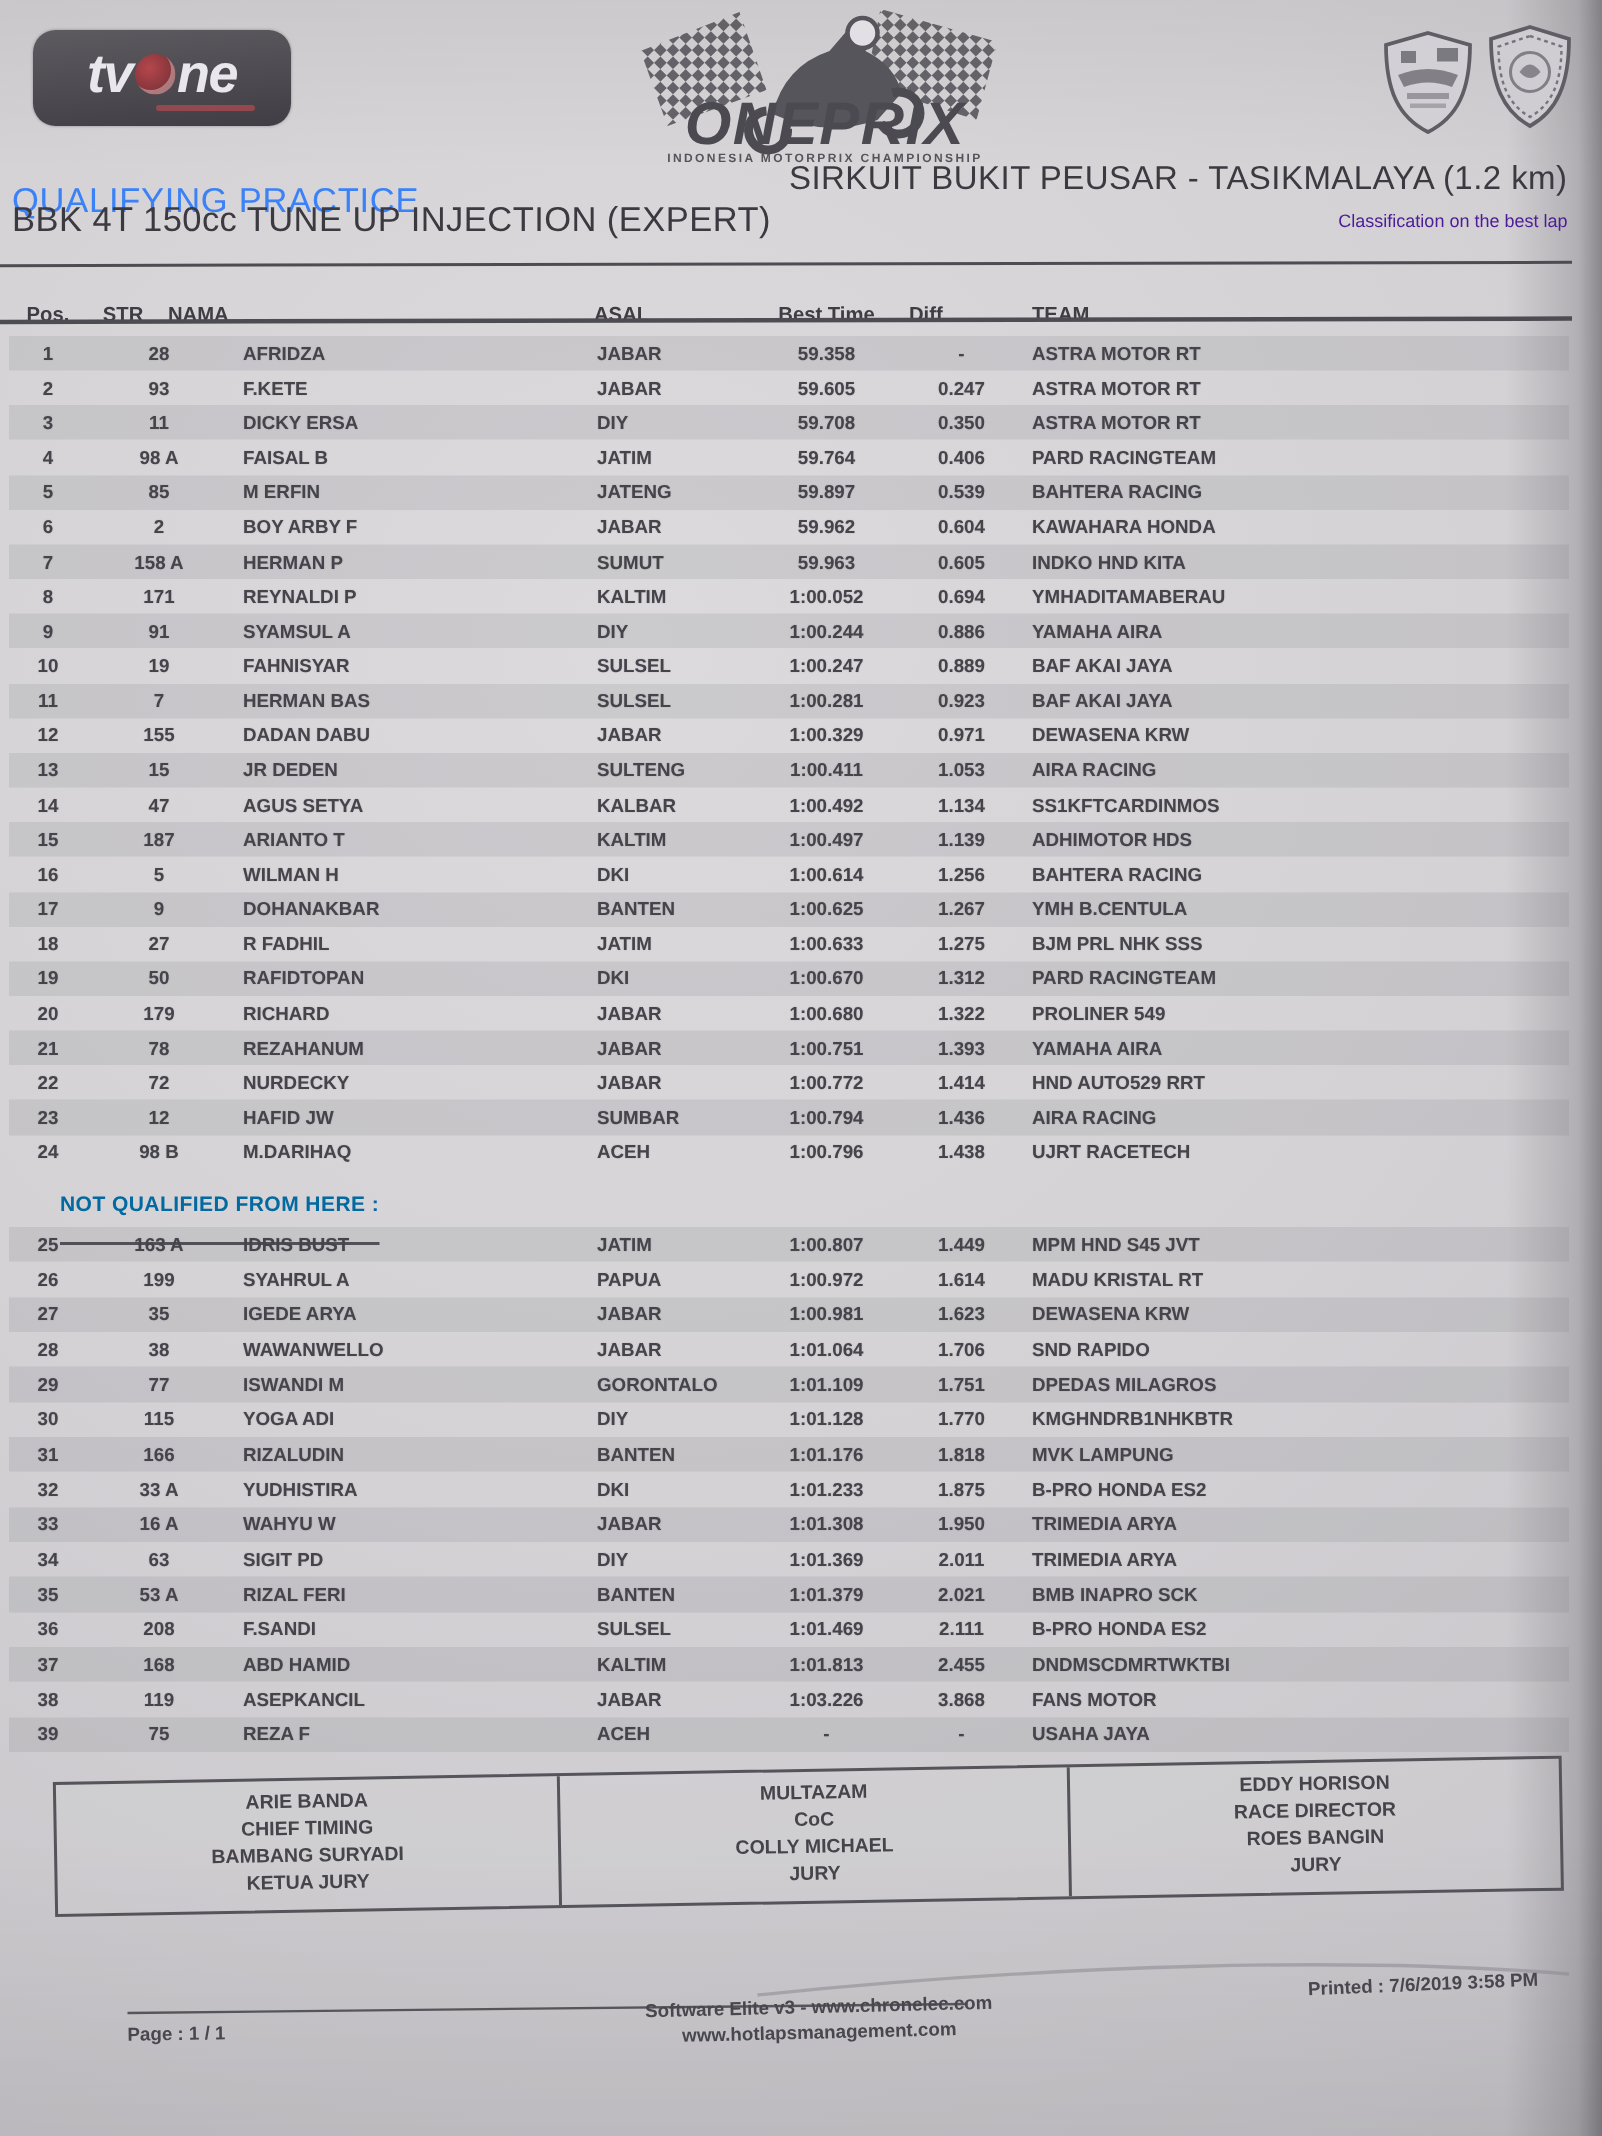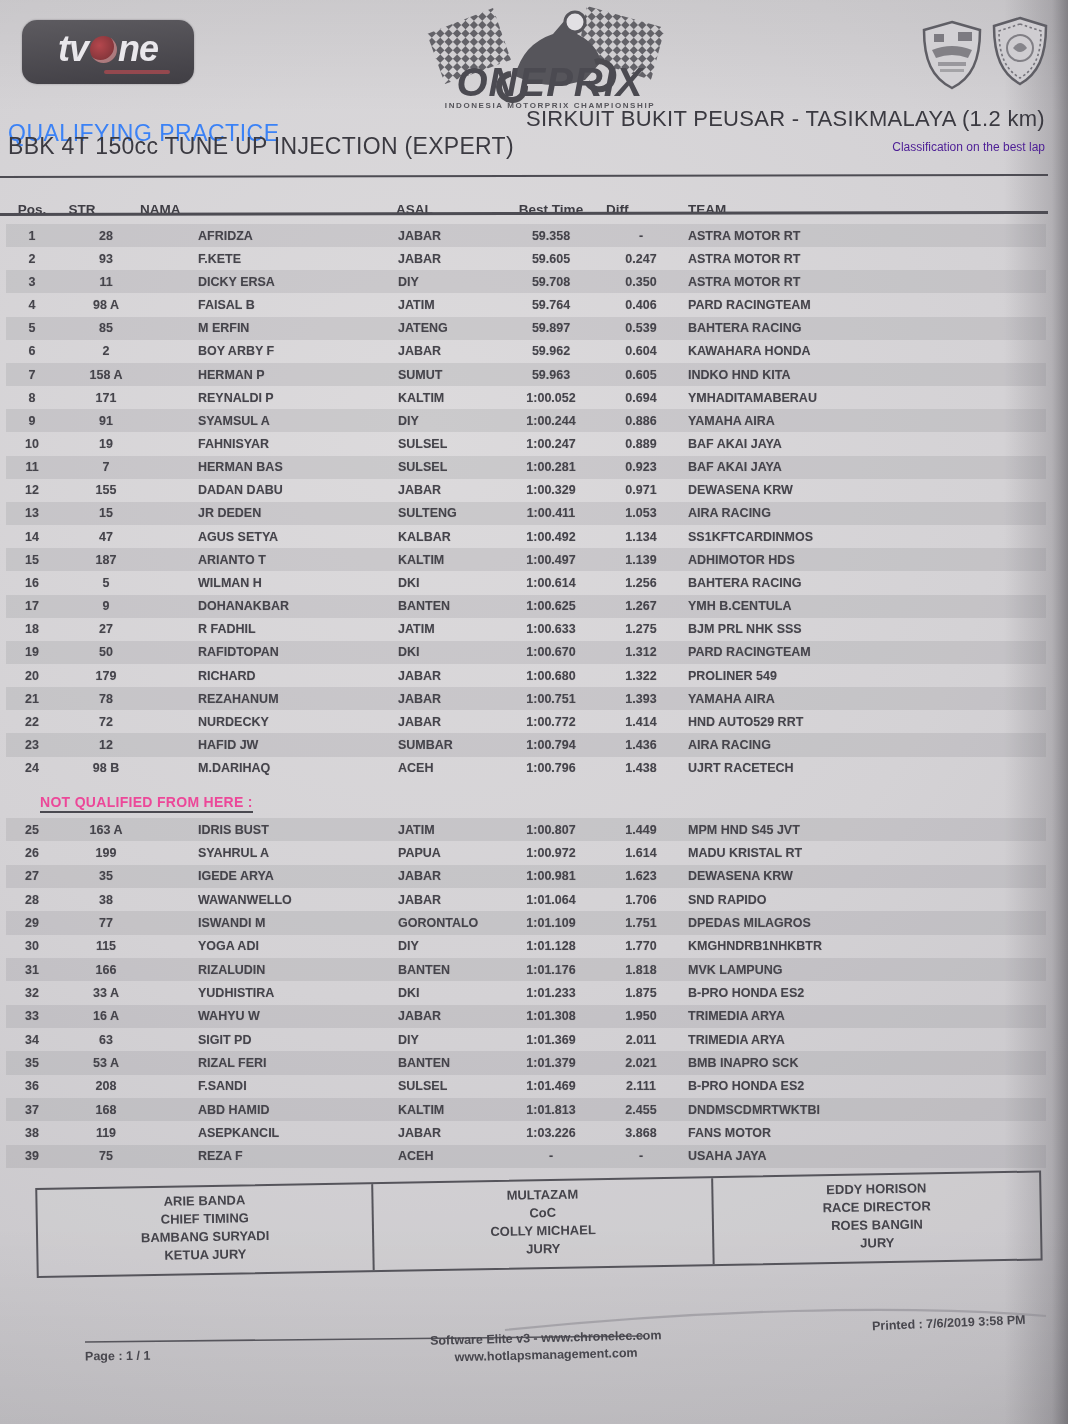--- a/index.html
+++ b/index.html
@@ -37,41 +37,41 @@
   .rule{left:0;width:1048px;background:#4d4c53;}
   .rule1{top:175px;height:2px;transform:rotate(-.12deg);}
   .rule2{top:212px;height:3px;transform:rotate(-.12deg);}
 
   
   .header-row{left:6px;top:202px;width:1040px;display:grid;
     grid-template-columns:52px 48px 290px 100px 110px 70px 1fr;
     font-size:13.5px;font-weight:bold;color:#3e3d44;}
   .header-row .h-pos{text-align:center;}
   .header-row .h-str{text-align:center;}
-  .header-row .h-nama{padding-left:6px;margin-left:28px;}
+  .header-row .h-nama{padding-left:6px;}
   .header-row .h-best{text-align:center;}
   .header-row .h-diff{text-align:left;}
   .header-row .h-team{padding-left:12px;}
 
   .rows{left:6px;width:1040px;}
   .row{display:grid;grid-template-columns:52px 96px 242px 100px 110px 70px 1fr;
     height:23.17px;align-items:center;font-size:12.5px;font-weight:bold;color:#45444b;
     text-shadow:0 0 1px rgba(70,68,76,.25);}
   .nq .row{height:23.33px;}
   .row.band{background:rgba(120,117,126,.16);}
   .c-pos{text-align:center;}
   .c-str{text-align:center;}
-  .c-nama{padding-left:8px;margin-left:36px;}
+  .c-nama{padding-left:8px;}
   .c-asal{padding-left:2px;}
   .c-best{text-align:center;}
   .c-diff{text-align:center;}
   .c-team{padding-left:12px;}
 
-  .nq-label{left:40px;top:794px;font-size:14px;font-weight:bold;color:#ec4899;
-    border-bottom:2.5px solid #4a4950;padding-bottom:1px;letter-spacing:.3px;}
+  .nq-label{left:40px;top:794px;font-size:14px;font-weight:bold;color:#0369a1;
+    border-bottom:2.5px solid #4a4950;padding-bottom:18px;letter-spacing:.3px;}
 
   
   .officials{left:36px;top:1188px;width:1002px;height:86px;border:2px solid #55545b;
     display:grid;grid-template-columns:334px 340px 1fr;
     transform:rotate(-1deg);transform-origin:left center;background:rgba(255,255,255,.04);}
   .officials .cell{border-left:2px solid #55545b;text-align:center;padding-top:5px;
     font-size:13px;font-weight:bold;line-height:18px;color:#45444b;}
   .officials .cell:first-child{border-left:none;}
 
   

